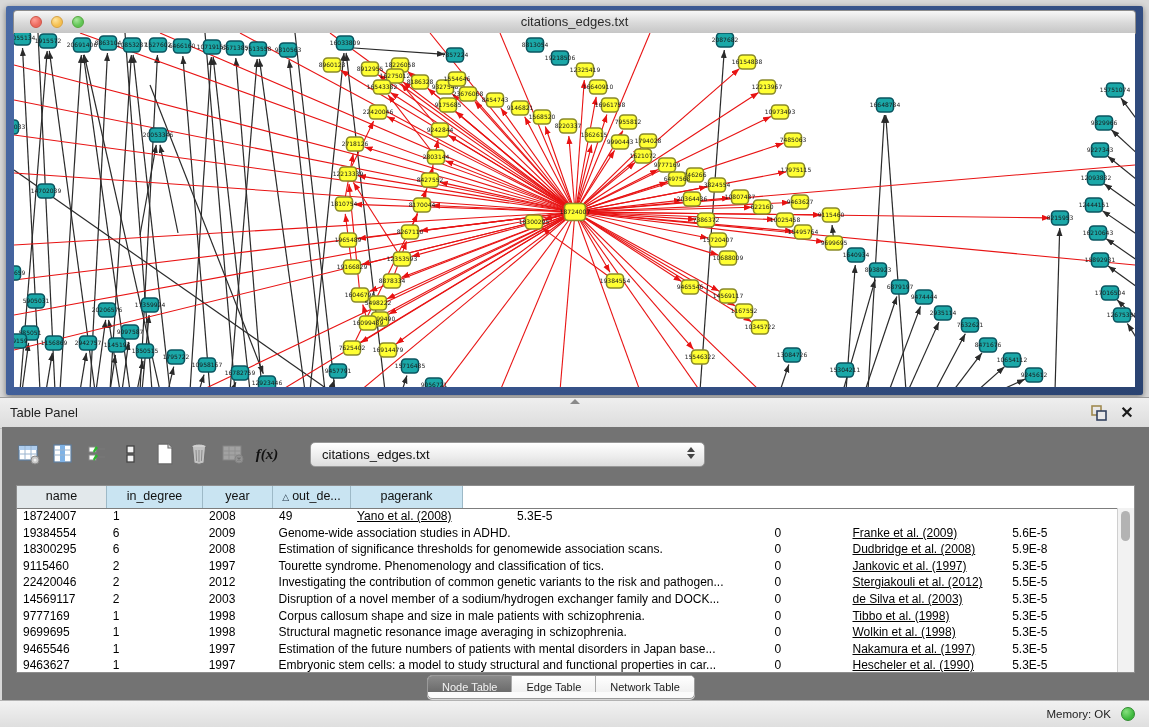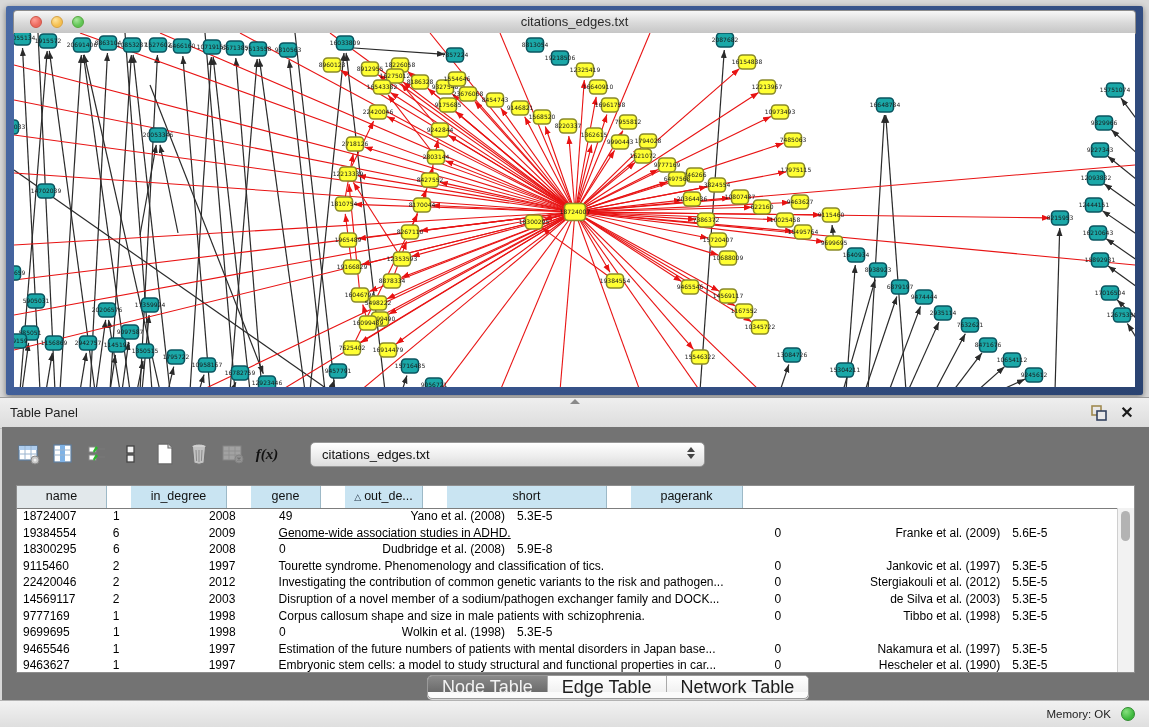--- a/index.html
+++ b/index.html
@@ -46,38 +46,38 @@
     background:linear-gradient(#ffffff,#ececec 60%,#dcdcdc);
     border:1px solid #989898;border-radius:5px;box-shadow:0 1px 1px rgba(255,255,255,.8) inset;}
   .combo-text{position:absolute;left:11px;top:4px;font-size:13px;color:#111;}
   .combo-arrows{position:absolute;right:9px;top:4px;display:flex;flex-direction:column;gap:2px;}
   .tri-up{width:0;height:0;border-left:4px solid transparent;border-right:4px solid transparent;border-bottom:5px solid #444;}
   .tri-dn{width:0;height:0;border-left:4px solid transparent;border-right:4px solid transparent;border-top:5px solid #444;}
 
   
   .table-wrap{position:absolute;left:14px;top:58px;width:1119px;height:188px;
     background:#fff;border:1px solid #8e8e8e;box-sizing:border-box;}
-  .thead{display:flex;height:22px;border-bottom:1px solid #7d7d7d;gap:24px;}
+  .thead{display:flex;height:22px;border-bottom:1px solid #7d7d7d;}
   .th{box-sizing:border-box;height:22px;line-height:21px;text-align:center;
     font-size:12.5px;color:#111;background:#c9e4f2;border-right:1px solid #9db9c7;overflow:hidden;white-space:nowrap;}
   .th.first{background:#e2e8eb;}
   .sort{font-size:9px;margin-right:3px;color:#234;}
   .tbody{position:absolute;left:0;top:22px;right:16px;bottom:0;overflow:hidden;}
   .tr{display:flex;height:16.6px;line-height:16.6px;}
   .td{box-sizing:border-box;padding:0 6px;font-size:12px;color:#000;
       overflow:hidden;white-space:nowrap;}
-  .td.center{text-align:right;}
+  .td.center{text-align:left;text-decoration:underline;}
   .vscroll{position:absolute;right:0;top:22px;bottom:0;width:16px;background:#f2f2f2;border-left:1px solid #cfcfcf;}
   .vthumb{position:absolute;left:3px;top:3px;width:9px;height:30px;border-radius:5px;background:#b3b3b3;}
 
   
   .tabs{position:absolute;left:425px;top:248px;height:22px;display:flex;
     border:1px solid #9a9a9a;border-radius:5px;overflow:hidden;background:#fbfbfb;
     box-shadow:0 1px 0 rgba(255,255,255,.7);}
-  .tab{height:16px;line-height:22px;padding:0 14px;font-size:18px;color:#1c1c1c;
+  .tab{height:16px;line-height:22px;padding:0 14px;font-size:11px;color:#1c1c1c;
     border-right:1px solid #aaa;background:linear-gradient(#ffffff,#f1f1f1);}
   .tab:last-child{border-right:none;}
   .tab.active{background:linear-gradient(#8a8a8a,#6b6b6b);color:#f2f2f2;}
 
   
   .statusbar{position:absolute;left:0;top:700px;width:1149px;height:27px;
     background:linear-gradient(#f2f2f2,#dedede);border-top:1px solid #b3b3b3;}
   .memory{position:absolute;right:38px;top:7px;font-size:11.5px;color:#222;}
   .memdot{position:absolute;right:14px;top:6px;width:14px;height:14px;border-radius:50%;
     background:radial-gradient(circle at 35% 30%,#86e07e,#3db83d 65%);border:1px solid #2e8b2e;box-sizing:border-box;}
@@ -629,47 +629,47 @@
           <span class="tri-up"></span>
             <span class="tri-dn"></span>
         </span>
       </div>
     </div>
 
     <div class="table-wrap">
       <div class="thead" id="thead">
           <div class="th first" style="width: 90px;">name</div>
           <div class="th" style="width: 96px;">in_degree</div>
-          <div class="th" style="width: 70px;">gene</div>
+          <div class="th" style="width: 70px;">year</div>
           <div class="th" style="width: 78px;"><span class="sort">△</span>out_de...</div>
-          <div class="th" style="width: 160px;">short</div>
           <div class="th" style="width: 112px;">pagerank</div>
         </div>
       <div class="tbody" id="tbody">
           <div class="tr">
             <div class="td" style="width: 90px;">18724007</div>
             <div class="td" style="width: 96px;">1</div>
             <div class="td" style="width: 70px;">2008</div>
             <div class="td" style="width: 78px;">49</div>
             <div class="td center" style="width: 160px;">Yano et al. (2008)</div>
             <div class="td" style="width: 112px;">5.3E-5</div>
           </div>
           <div class="tr">
             <div class="td" style="width: 90px;">19384554</div>
             <div class="td" style="width: 96px;">6</div>
             <div class="td" style="width: 70px;">2009</div>
-            <div class="td" style="width: 497px; text-decoration: underline;">Genome-wide association studies in ADHD.</div>
+            <div class="td" style="width: 497px;">Genome-wide association studies in ADHD.</div>
             <div class="td" style="width: 78px;">0</div>
             <div class="td center" style="width: 160px;">Franke et al. (2009)</div>
             <div class="td" style="width: 112px;">5.6E-5</div>
           </div>
           <div class="tr">
             <div class="td" style="width: 90px;">18300295</div>
             <div class="td" style="width: 96px;">6</div>
             <div class="td" style="width: 70px;">2008</div>
+            <div class="td" style="width: 497px;">Estimation of significance thresholds for genomewide association scans.</div>
             <div class="td" style="width: 78px;">0</div>
             <div class="td center" style="width: 160px;">Dudbridge et al. (2008)</div>
             <div class="td" style="width: 112px;">5.9E-8</div>
           </div>
           <div class="tr">
             <div class="td" style="width: 90px;">9115460</div>
             <div class="td" style="width: 96px;">2</div>
             <div class="td" style="width: 70px;">1997</div>
             <div class="td" style="width: 497px;">Tourette syndrome. Phenomenology and classification of tics.</div>
             <div class="td" style="width: 78px;">0</div>
@@ -682,38 +682,39 @@
             <div class="td" style="width: 70px;">2012</div>
             <div class="td" style="width: 497px;">Investigating the contribution of common genetic variants to the risk and pathogen...</div>
             <div class="td" style="width: 78px;">0</div>
             <div class="td center" style="width: 160px;">Stergiakouli et al. (2012)</div>
             <div class="td" style="width: 112px;">5.5E-5</div>
           </div>
           <div class="tr">
             <div class="td" style="width: 90px;">14569117</div>
             <div class="td" style="width: 96px;">2</div>
             <div class="td" style="width: 70px;">2003</div>
-            <div class="td" style="width: 497px;">Disruption of a novel member of a sodium/pathogen exchanger family and DOCK...</div>
+            <div class="td" style="width: 497px;">Disruption of a novel member of a sodium/hydrogen exchanger family and DOCK...</div>
             <div class="td" style="width: 78px;">0</div>
             <div class="td center" style="width: 160px;">de Silva et al. (2003)</div>
             <div class="td" style="width: 112px;">5.3E-5</div>
           </div>
           <div class="tr">
             <div class="td" style="width: 90px;">9777169</div>
             <div class="td" style="width: 96px;">1</div>
             <div class="td" style="width: 70px;">1998</div>
             <div class="td" style="width: 497px;">Corpus callosum shape and size in male patients with schizophrenia.</div>
             <div class="td" style="width: 78px;">0</div>
             <div class="td center" style="width: 160px;">Tibbo et al. (1998)</div>
             <div class="td" style="width: 112px;">5.3E-5</div>
           </div>
           <div class="tr">
             <div class="td" style="width: 90px;">9699695</div>
             <div class="td" style="width: 96px;">1</div>
             <div class="td" style="width: 70px;">1998</div>
+            <div class="td" style="width: 497px;">Structural magnetic resonance image averaging in schizophrenia.</div>
             <div class="td" style="width: 78px;">0</div>
             <div class="td center" style="width: 160px;">Wolkin et al. (1998)</div>
             <div class="td" style="width: 112px;">5.3E-5</div>
           </div>
           <div class="tr">
             <div class="td" style="width: 90px;">9465546</div>
             <div class="td" style="width: 96px;">1</div>
             <div class="td" style="width: 70px;">1997</div>
             <div class="td" style="width: 497px;">Estimation of the future numbers of patients with mental disorders in Japan base...</div>
             <div class="td" style="width: 78px;">0</div>

